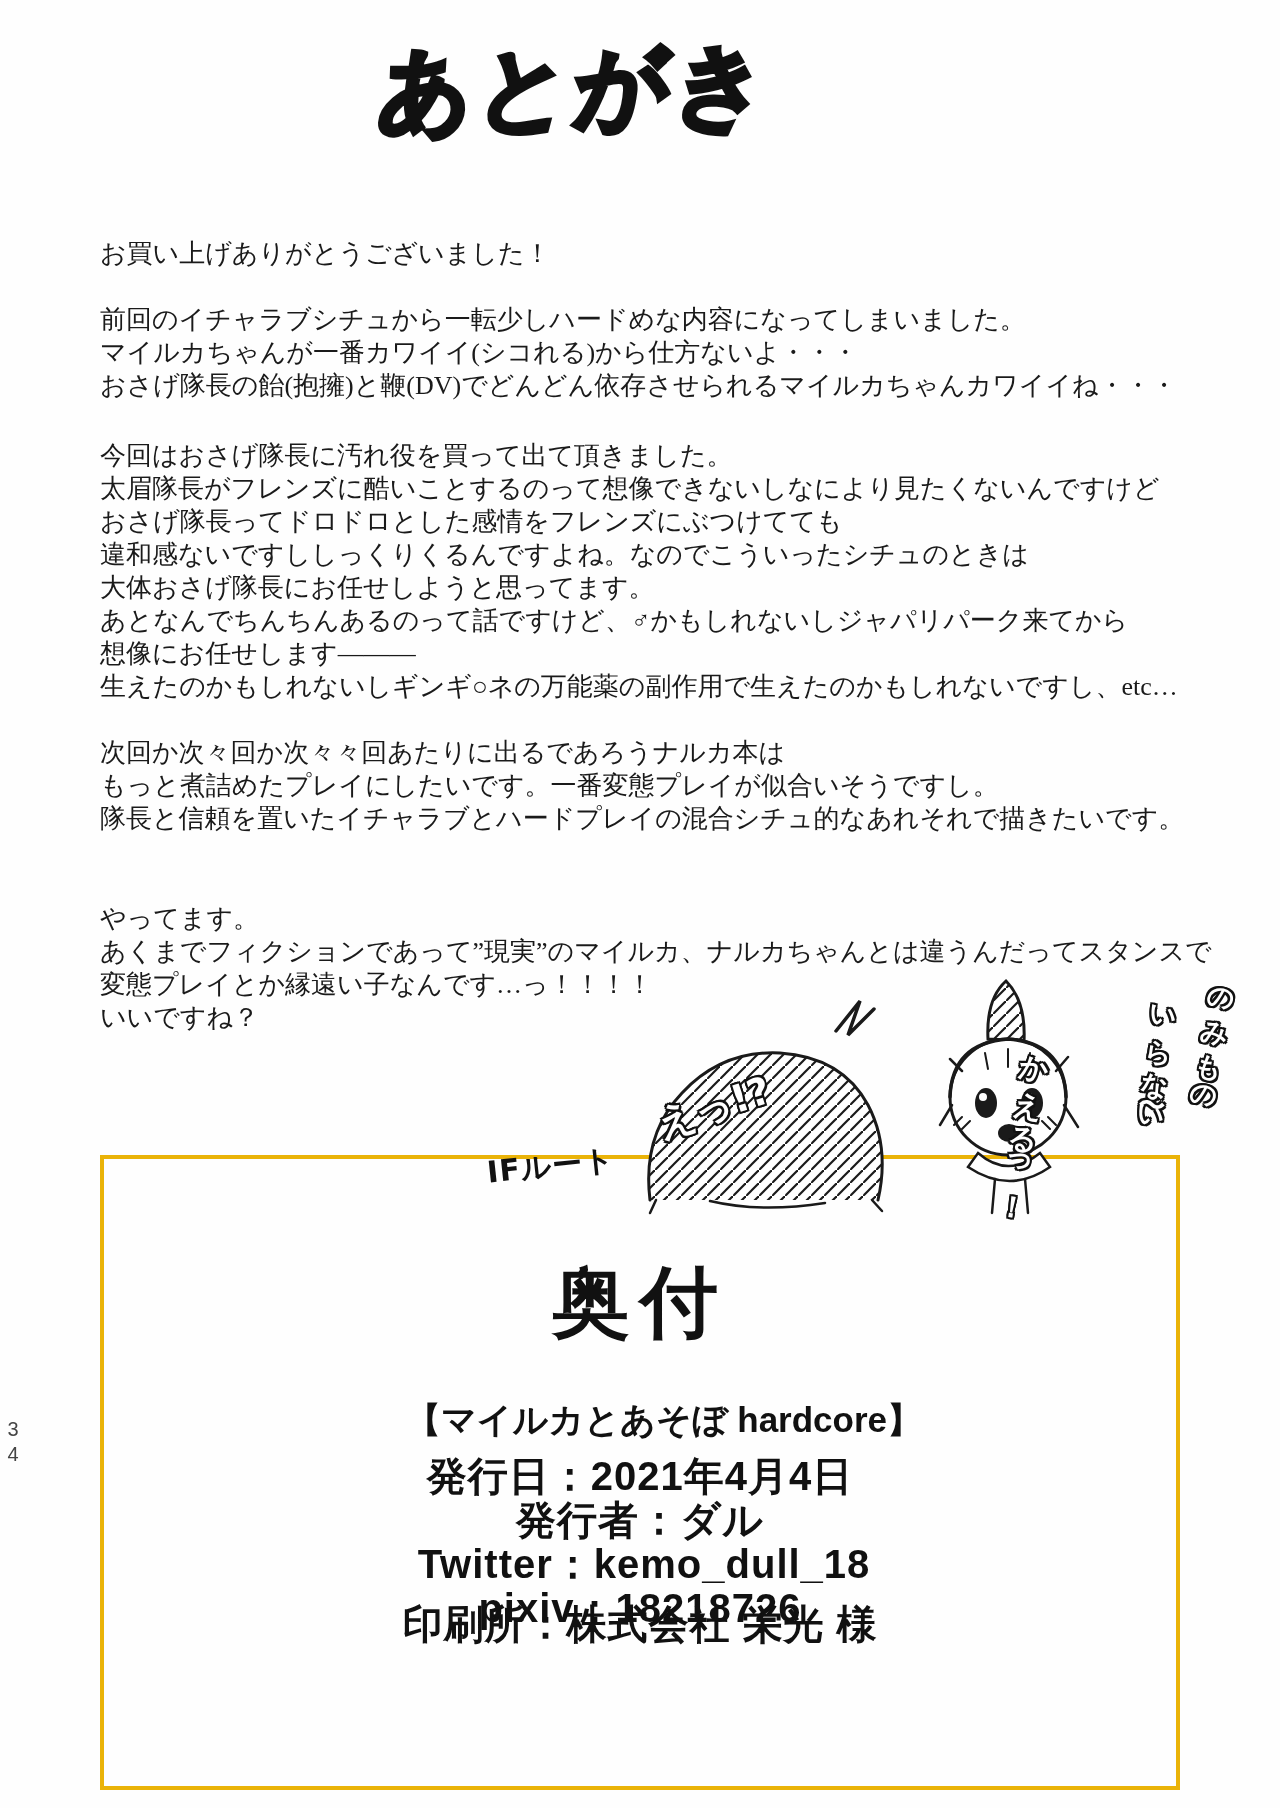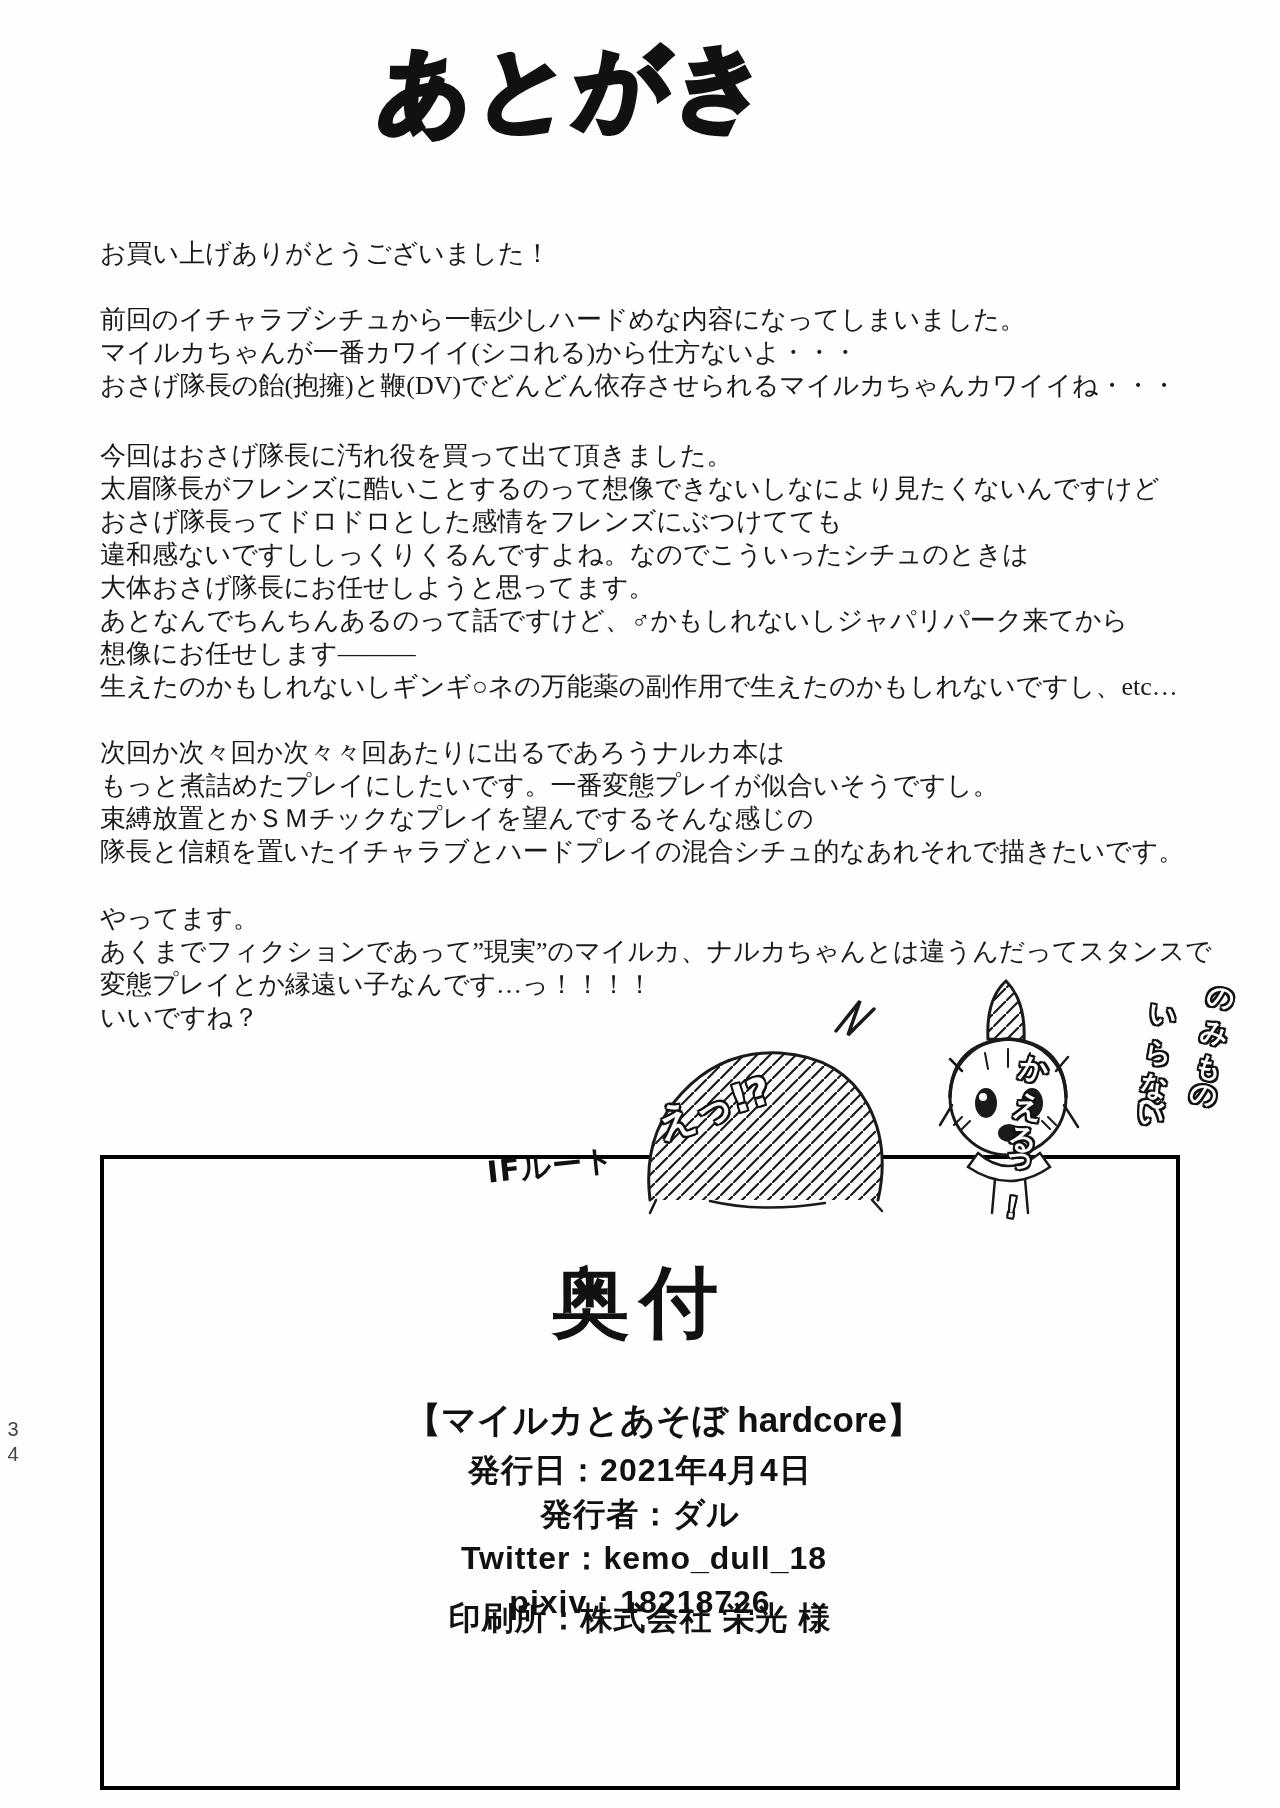--- a/index.html
+++ b/index.html
@@ -33,26 +33,26 @@
   }
   .hw.vert { writing-mode:vertical-rl; text-orientation:upright; letter-spacing:2px; }
   .hw-surprise { left:655px; top:1082px; font-size:38px; transform:rotate(-18deg); }
   .hw-ifroute  { left:487px; top:1146px; font-size:30px; transform:rotate(-6deg); letter-spacing:1px; }
   .hw-kaeru    { left:1006px; top:1036px; font-size:29px; transform:rotate(9deg); }
   .hw-nomimono { left:1196px; top:970px;  font-size:27px; transform:rotate(10deg); }
   .hw-iranai   { left:1140px; top:988px;  font-size:27px; transform:rotate(7deg); }
   
   .colophon {
     position:absolute; left:100px; top:1155px; width:1080px; height:635px;
-    border:4px solid #000000; z-index:1; text-align:center;
+    border:4px solid #eab308; z-index:1; text-align:center;
     font-family:"Liberation Sans","DejaVu Sans",sans-serif; font-weight:bold; color:#111;
   }
   .colophon-title { position:absolute; top:92px; width:100%; font-size:78px; letter-spacing:10px; }
   .colophon-book  { position:absolute; top:238px; width:100%; font-size:35px;padding-left:48px; }
-  .cline { position:absolute; width:100%; font-size:32px; letter-spacing:1px; }
+  .cline { position:absolute; width:100%; font-size:40px; letter-spacing:1px; }
   .cline0 { top:290px; } .cline1 { top:334px; } .cline2 { top:378px;padding-left:8px; }
   .cline3 { top:422px; } .cline4 { top:438px; }
   
   .page-number {
     position:absolute; left:1px; top:1418px; font-size:20px; color:#444;
     font-family:"Liberation Sans",sans-serif;
     writing-mode:vertical-rl; text-orientation:upright; letter-spacing:3px;
   }
 </style>
 </head>
@@ -79,21 +79,20 @@
     <span class="line">違和感ないですししっくりくるんですよね。なのでこういったシチュのときは</span>
     <span class="line">大体おさげ隊長にお任せしようと思ってます。</span>
     <span class="line">あとなんでちんちんあるのって話ですけど、♂かもしれないしジャパリパーク来てから</span>
     <span class="line">想像にお任せします———</span>
     <span class="line">生えたのかもしれないしギンギ○ネの万能薬の副作用で生えたのかもしれないですし、etc…</span>
   </div>
 
   <div class="para" style="top:711px">
     <span class="line">次回か次々回か次々々回あたりに出るであろうナルカ本は</span>
     <span class="line">もっと煮詰めたプレイにしたいです。一番変態プレイが似合いそうですし。</span>
-    <span class="line">束縛放置とかＳＭチックなプレイを望んでするそんな感じの</span>
     <span class="line">隊長と信頼を置いたイチャラブとハードプレイの混合シチュ的なあれそれで描きたいです。</span>
   </div>
 
   <div class="para" style="top:877px">
     <span class="line">やってます。</span>
     <span class="line">あくまでフィクションであって”現実”のマイルカ、ナルカちゃんとは違うんだってスタンスで</span>
     <span class="line">変態プレイとか縁遠い子なんです…っ！！！！</span>
     <span class="line">いいですね？</span>
   </div>
 

